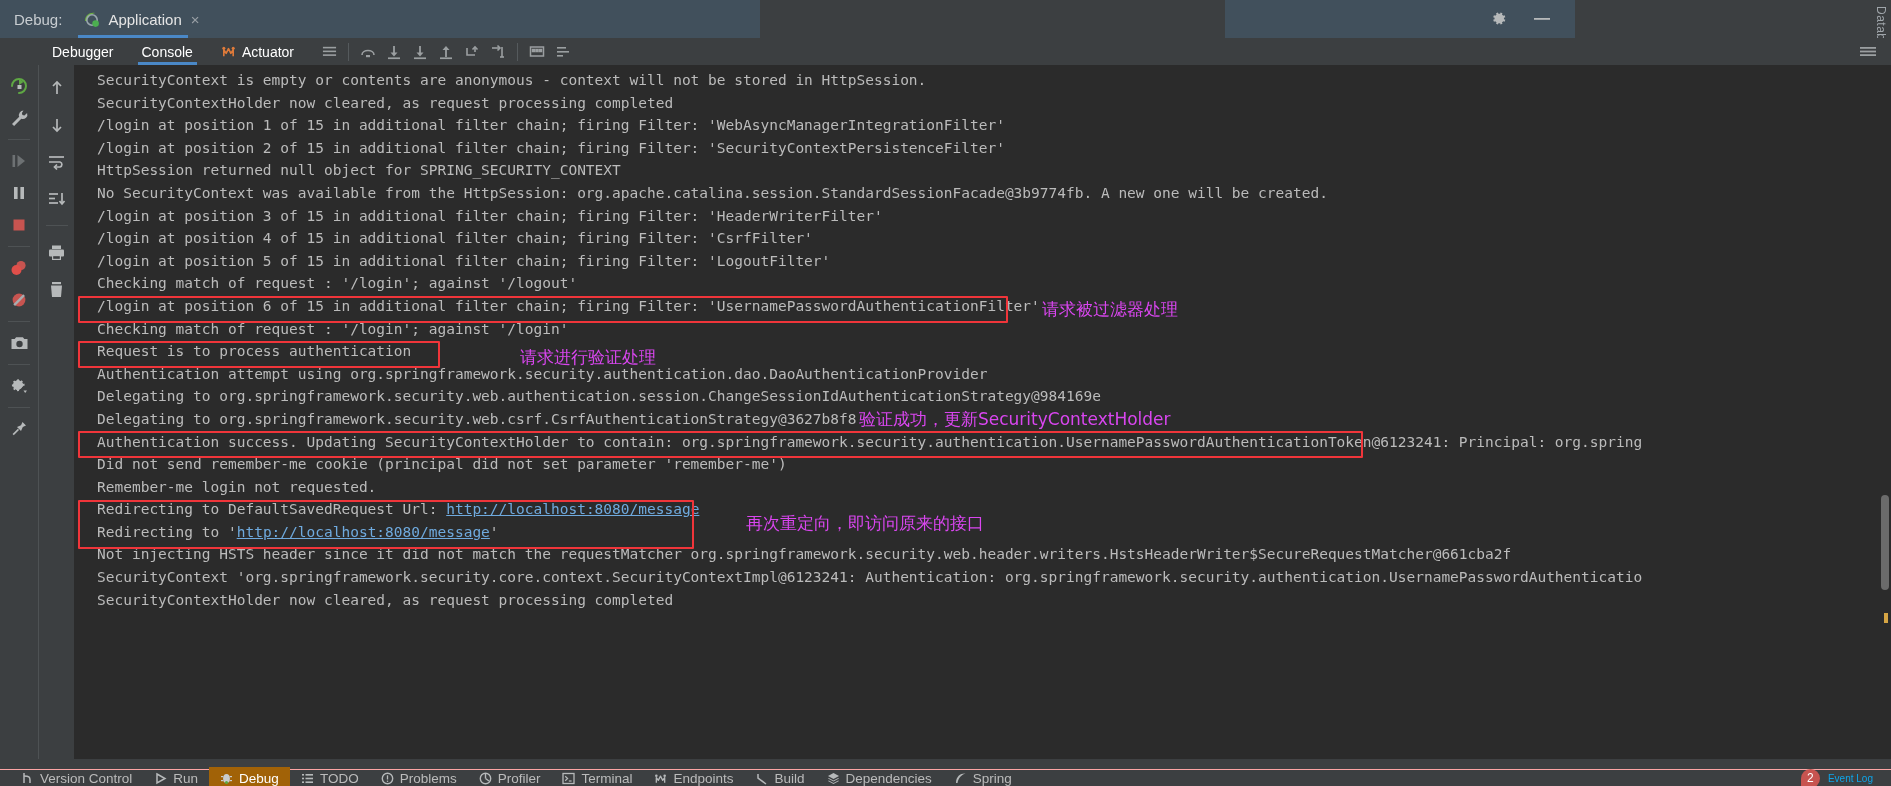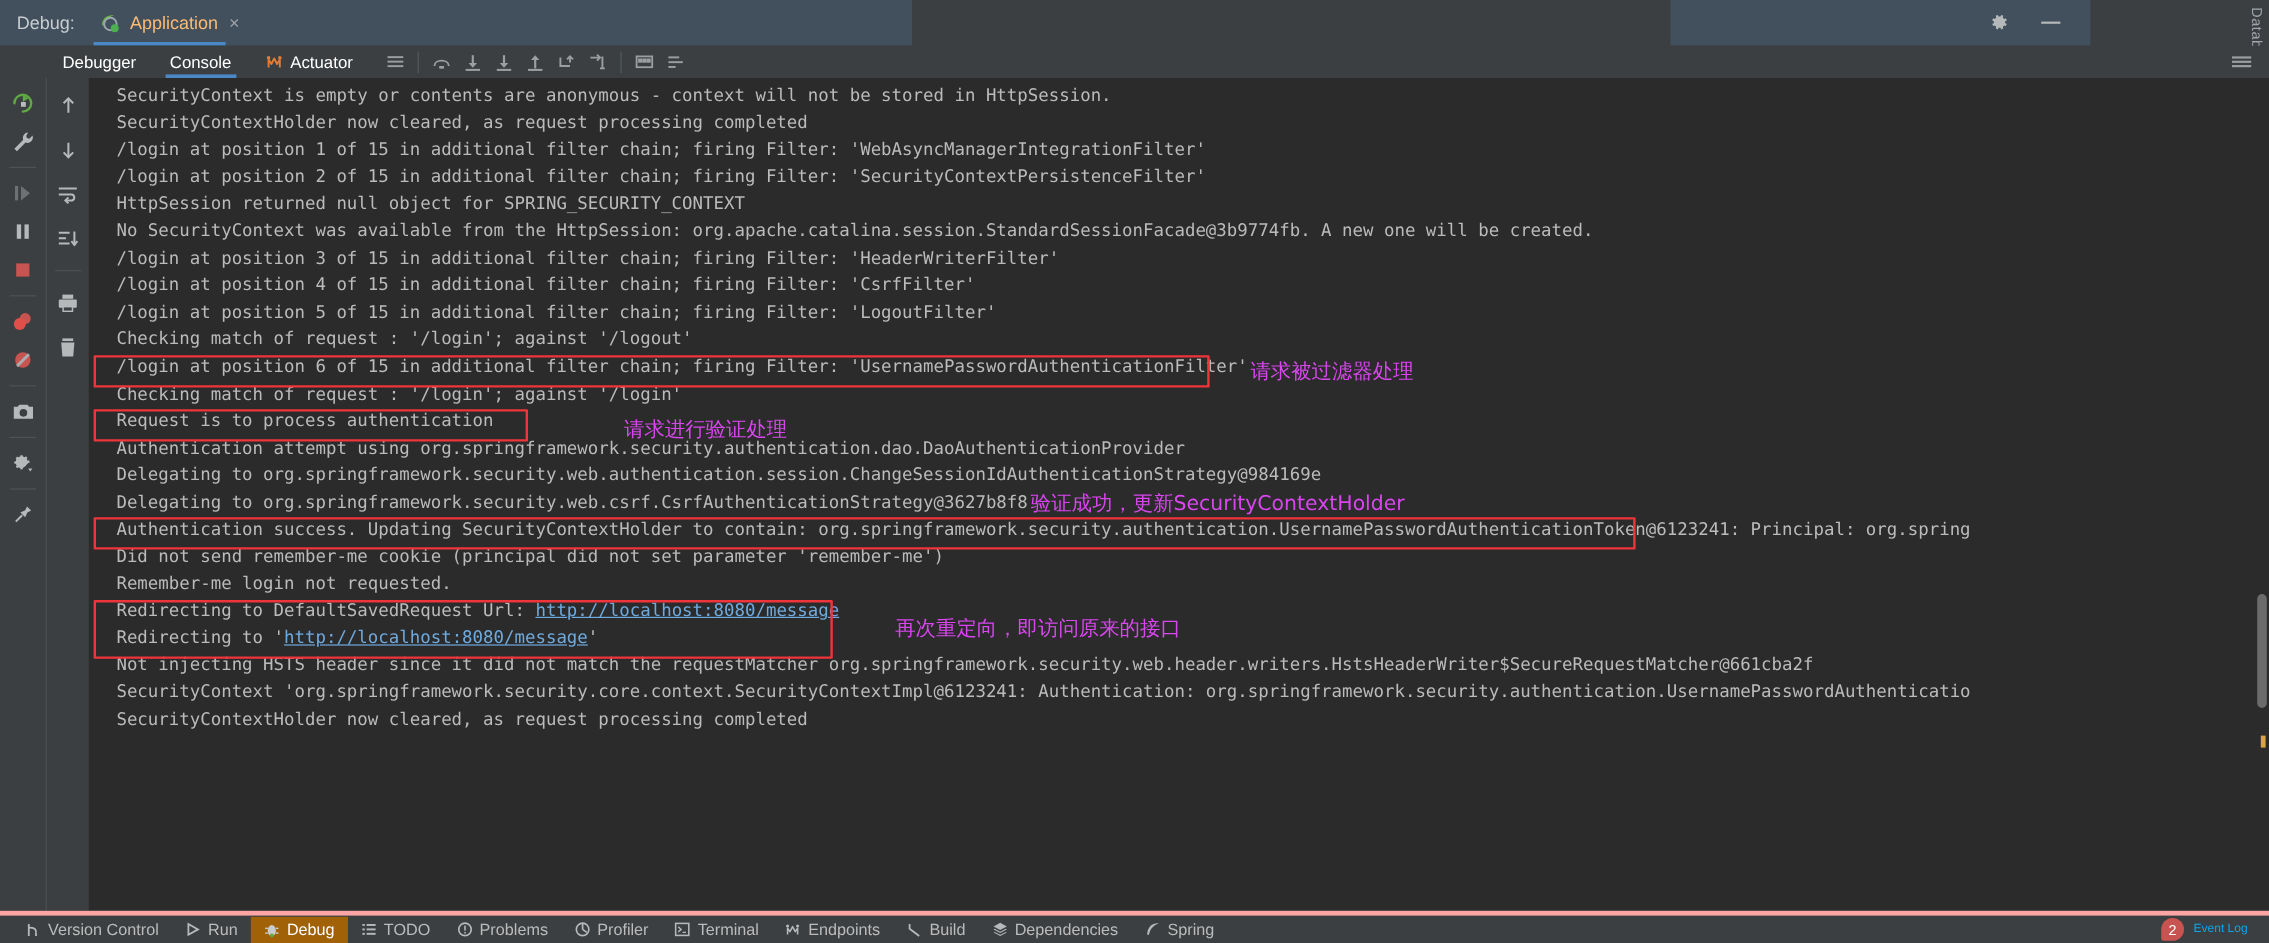--- a/index.html
+++ b/index.html
@@ -6,36 +6,36 @@
   html, body {
     width: 1891px; height: 786px;
     background: #3c3f41;
     font-family: "Liberation Sans", sans-serif;
     overflow: hidden;
   }
   #app { position: relative; width: 1891px; height: 786px; background: #3c3f41; }
 
   
   .titlebar {
-    position: absolute; left: 0; top: 0; width: 1742px; height: 38px;
+    position: absolute; left: 0; top: 0; width: 1575px; height: 38px;
     background: #3c3f41; display: flex; align-items: stretch;
   }
   .titlebar-left {
     width: 760px; background: #41505c; display: flex; align-items: center;
     padding-left: 14px; gap: 10px; position: relative;
   }
   .debug-label { color: #c8cdd1; font-size: 15px; }
   .run-tab {
     display: flex; align-items: center; gap: 7px; height: 100%;
     padding: 0 8px 0 10px; position: relative;
   }
   .run-tab .tab-underline {
     position: absolute; left: 6px; right: 20px; bottom: 0; height: 3px; background: #4a88c7;
   }
-  .run-tab-label { color: #fdba74; font-size: 15px; text-align: right; }
+  .run-tab-label { color: #e5e5e5; font-size: 15px; text-align: right; }
   .tab-close { color: #9aa0a6; font-size: 15px; line-height: 1; padding-left: 2px; }
   .titlebar-mid { flex: 1; background: #3c3f41; }
   .titlebar-right {
     width: 350px; background: #41505c; display: flex; align-items: center;
     justify-content: flex-end; gap: 22px; padding-right: 24px;
   }
   .win-icon { width: 20px; height: 20px; display: inline-block; }
 
   
   .toolstrip {
@@ -103,23 +103,23 @@
   .vscroll {
     position: absolute; right: 2px; top: 430px; width: 8px; height: 95px;
     background: #6b6b6b; border-radius: 4px;
   }
   .vscroll-mark {
     position: absolute; right: 3px; top: 548px; width: 4px; height: 10px; background: #d6a544;
   }
 
   
   .statusbar {
-    position: absolute; left: 0; bottom: 0; width: 1891px; height: 27px;
+    position: absolute; left: 0; bottom: 0; width: 1891px; height: 17px;
     background: #3c3f41; display: flex; align-items: center; padding-left: 10px;
-    border-top: 4px solid #fca5a5;
+    border-top: 1px solid #fca5a5;
   }
   .sb-item {
     display: flex; align-items: center; gap: 6px; color: #bbbbbb; font-size: 13.5px;
     padding: 0 11px; height: 22px;
   }
   .sb-item.active { background: #a16207; color: #ffffff; }
   .sb-right { margin-left: auto; display: flex; align-items: center; padding-right: 18px; gap: 8px; }
   .badge {
     width: 19px; height: 19px; background: #c75450; color: #fff; font-size: 12px;
     border-radius: 50% 50% 50% 2px; display: flex; align-items: center; justify-content: center;

